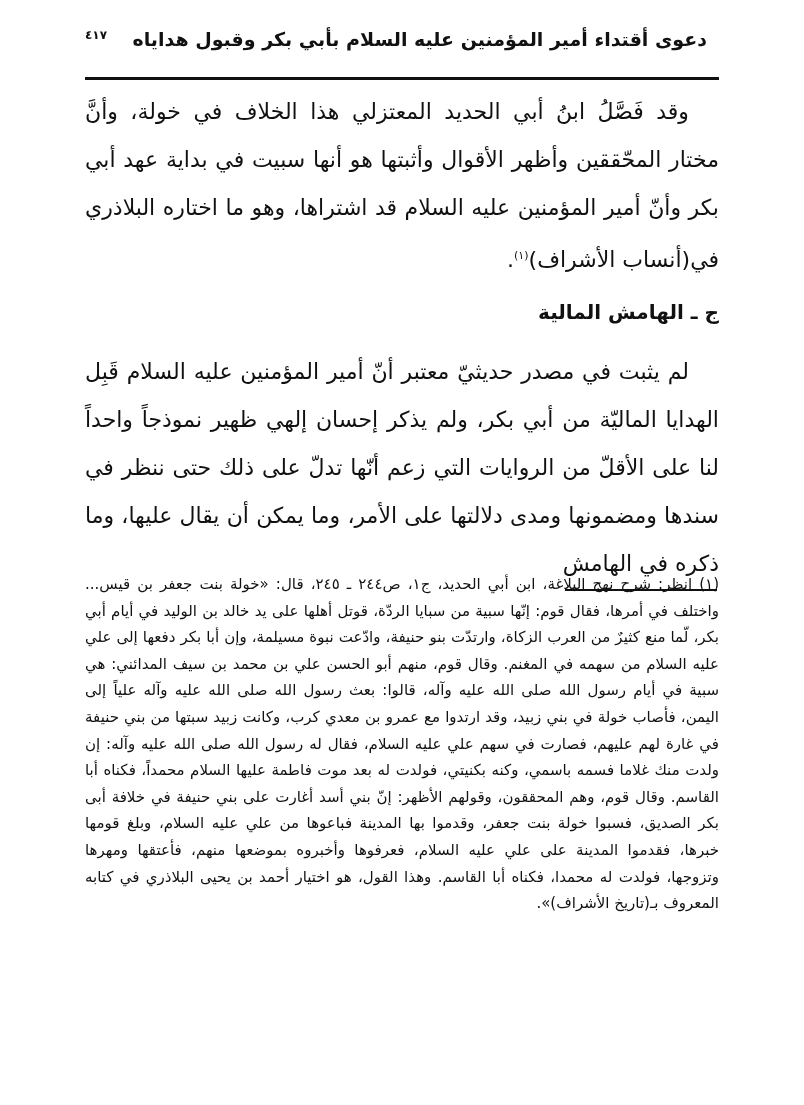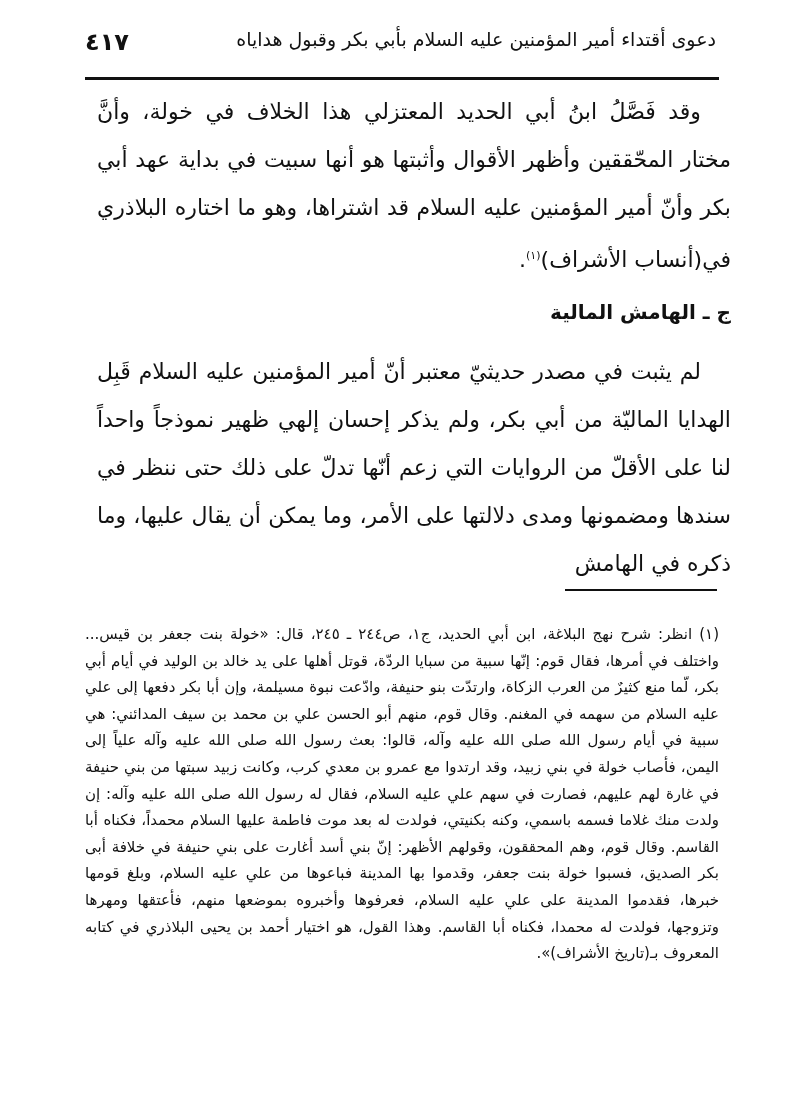--- a/index.html
+++ b/index.html
@@ -1,28 +1,28 @@
 <!DOCTYPE html>
 <html><head>
   <meta charset="utf-8">
   <style>
     html, body { margin: 0; padding: 0; background: #ffffff; }
     body { width: 804px; height: 1105px; position: relative; overflow: hidden; color: #111; font-family: "DejaVu Sans", sans-serif; }
     .page { position: absolute; left: 0; top: 0; width: 804px; height: 1105px; }
     .header { position: absolute; left: 85px; top: 28px; width: 634px; height: 50px; direction: rtl; }
-    .header-title { position: absolute; right: 3px; top: 0; font-size: 19px; font-weight: normal; white-space: nowrap; text-align: center; }
-    .page-number { position: absolute; left: 0; top: 0; font-size: 24px; font-weight: bold; direction: ltr; }
+    .header-title { position: absolute; right: 12px; top: 0; font-size: 19px; font-weight: bold; white-space: nowrap; text-align: center; }
+    .page-number { position: absolute; left: 0; top: 0; font-size: 12px; font-weight: bold; direction: ltr; }
     .header-rule { position: absolute; left: 85px; top: 77px; width: 634px; height: 3px; background: #111; }
-    .body-text { position: absolute; left: 85px; top: 88px; width: 634px; direction: rtl; text-align: justify; margin-left: 12px; }
+    .body-text { position: absolute; left: 85px; top: 88px; width: 634px; direction: rtl; text-align: justify; }
     .para { font-size: 22px; line-height: 48px; margin: 0; text-align-last: right; }
     .para.indent { text-indent: 30px; }
     .section-heading { font-size: 20px; font-weight: bold; line-height: 40px; margin: 8px 0 16px 0; }
     .fn-mark { font-size: 11px; vertical-align: super; }
     .footnote-rule { position: absolute; left: 565px; top: 589px; width: 152px; height: 2px; background: #111; }
-    .footnotes { position: absolute; left: 85px; top: 621px; width: 634px; direction: rtl; text-align: justify; }
+    .footnotes { position: absolute; left: 85px; top: 571px; width: 634px; direction: rtl; text-align: justify; }
     .footnote { font-size: 15px; line-height: 26.6px; margin: 0; text-align-last: right; }
   </style>
 </head>
 <body>
 
 <div class="page">
   <div class="header">
     <span class="header-title">دعوى أقتداء أمير المؤمنين عليه السلام بأبي بكر وقبول هداياه</span>
     <span class="page-number">٤١٧</span>
   </div>

